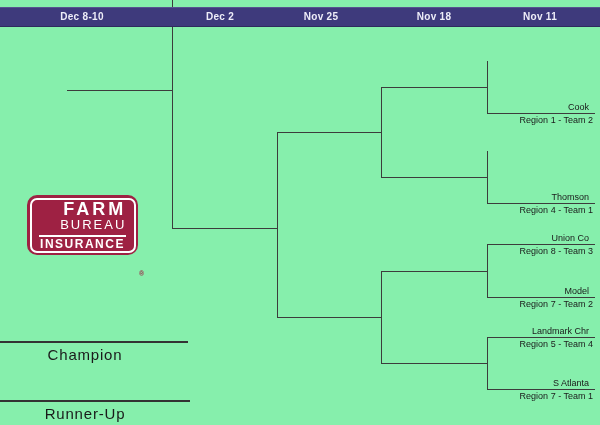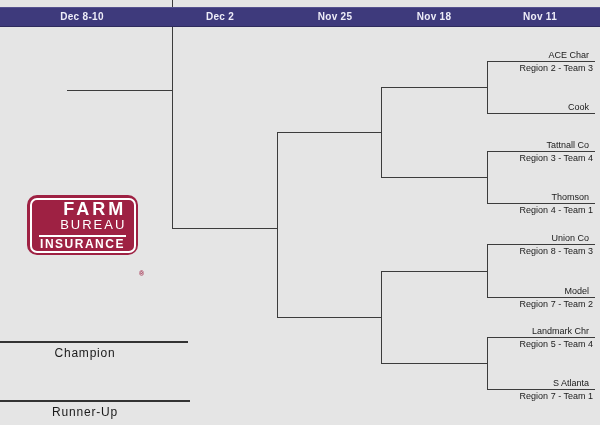--- a/index.html
+++ b/index.html
@@ -1,34 +1,34 @@
 <!DOCTYPE html>
 <html><head>
 <meta charset="utf-8">
 <style>
   html,body{margin:0;padding:0;background:#fff;}
-  #stage{position:relative;width:600px;height:425px;background:#e5e5e5;overflow:hidden;
+  #stage{position:relative;width:600px;height:425px;background:#86efac;overflow:hidden;
          font-family:"Liberation Sans",sans-serif;color:#1a1a1a;}
   
   .hdr{position:absolute;left:0;top:7px;width:600px;height:20px;box-sizing:border-box;
        border-top:1px solid #56528f;border-bottom:1px solid #2e2b5e;z-index:2;}
   .hdr-label{position:absolute;top:3px;width:110px;text-align:center;
              font-size:10px;font-weight:bold;color:#eeedf8;letter-spacing:0.3px;}
   
   .hline{position:absolute;height:1px;background:#3c3c3c;}
   .vline{position:absolute;width:1px;background:#3c3c3c;}
   .thickline{position:absolute;height:2px;background:#333333;}
   
   .slot{position:absolute;left:487px;width:108px;}
   .team-name{height:11px;line-height:11px;font-size:9px;text-align:right;padding-right:6px;white-space:nowrap;}
   .team-line{height:1px;background:#3c3c3c;}
   .team-seed{line-height:11px;font-size:9px;text-align:right;padding-right:2px;margin-top:1px;white-space:nowrap;}
   
   .foot-label{position:absolute;left:30px;width:110px;text-align:center;
-              font-size:12px;letter-spacing:0.8px;color:#1a1a1a;}
+              font-size:15px;letter-spacing:0.8px;color:#1a1a1a;}
   
   .logo{position:absolute;left:27px;top:195px;width:111px;height:60px;border-radius:10px;
         background:#9e2143;}
   .logo-inner{position:absolute;left:2.5px;top:2.5px;right:2.5px;bottom:2.5px;
               border:2px solid #ffffff;border-radius:7px;
               display:flex;flex-direction:column;align-items:center;justify-content:center;
               color:#ffffff;}
   .logo-col{display:flex;flex-direction:column;width:86%;}
   .logo-name1{align-self:flex-end;font-size:18px;font-weight:bold;letter-spacing:3px;line-height:15px;}
   .logo-name2{align-self:flex-end;font-size:13px;font-weight:normal;letter-spacing:2px;line-height:15px;}
@@ -39,38 +39,29 @@
 </head>
 <body>
 
 <div id="stage">
 
   <div class="vline" style="left:172px;top:0;height:229px;"></div>
 
   <div class="hdr" style="background: rgb(62, 58, 124);">
     <span class="hdr-label" style="left: 27px; color: rgb(238, 237, 248);">Dec 8-10</span>
     <span class="hdr-label" style="left: 165px; color: rgb(238, 237, 248);">Dec 2</span>
-    <span class="hdr-label" style="left: 280px; color: rgb(238, 237, 248);">Nov 25</span>
+    <span class="hdr-label" style="left: 266px; color: rgb(238, 237, 248);">Nov 25</span>
     <span class="hdr-label" style="left: 379px; color: rgb(238, 237, 248);">Nov 18</span>
     <span class="hdr-label" style="left: 485px; color: rgb(238, 237, 248);">Nov 11</span>
   </div>
 
-  <div class="slot" style="top:50px;">
-    <div class="team-name">ACE Char</div>
-    <div class="team-line"></div>
-    <div class="team-seed">Region 2 - Team 3</div>
-  </div>
   <div class="slot" style="top:102px;">
     <div class="team-name">Cook</div>
     <div class="team-line"></div>
-  </div>
-  <div class="slot" style="top:140px;">
-    <div class="team-name">Tattnall Co</div>
-    <div class="team-line"></div>
-    <div class="team-seed">Region 3 - Team 4</div>
+    <div class="team-seed">Region 1 - Team 2</div>
   </div>
   <div class="slot" style="top:192px;">
     <div class="team-name">Thomson</div>
     <div class="team-line"></div>
     <div class="team-seed">Region 4 - Team 1</div>
   </div>
   <div class="slot" style="top:233px;">
     <div class="team-name">Union Co</div>
     <div class="team-line"></div>
     <div class="team-seed">Region 8 - Team 3</div>

